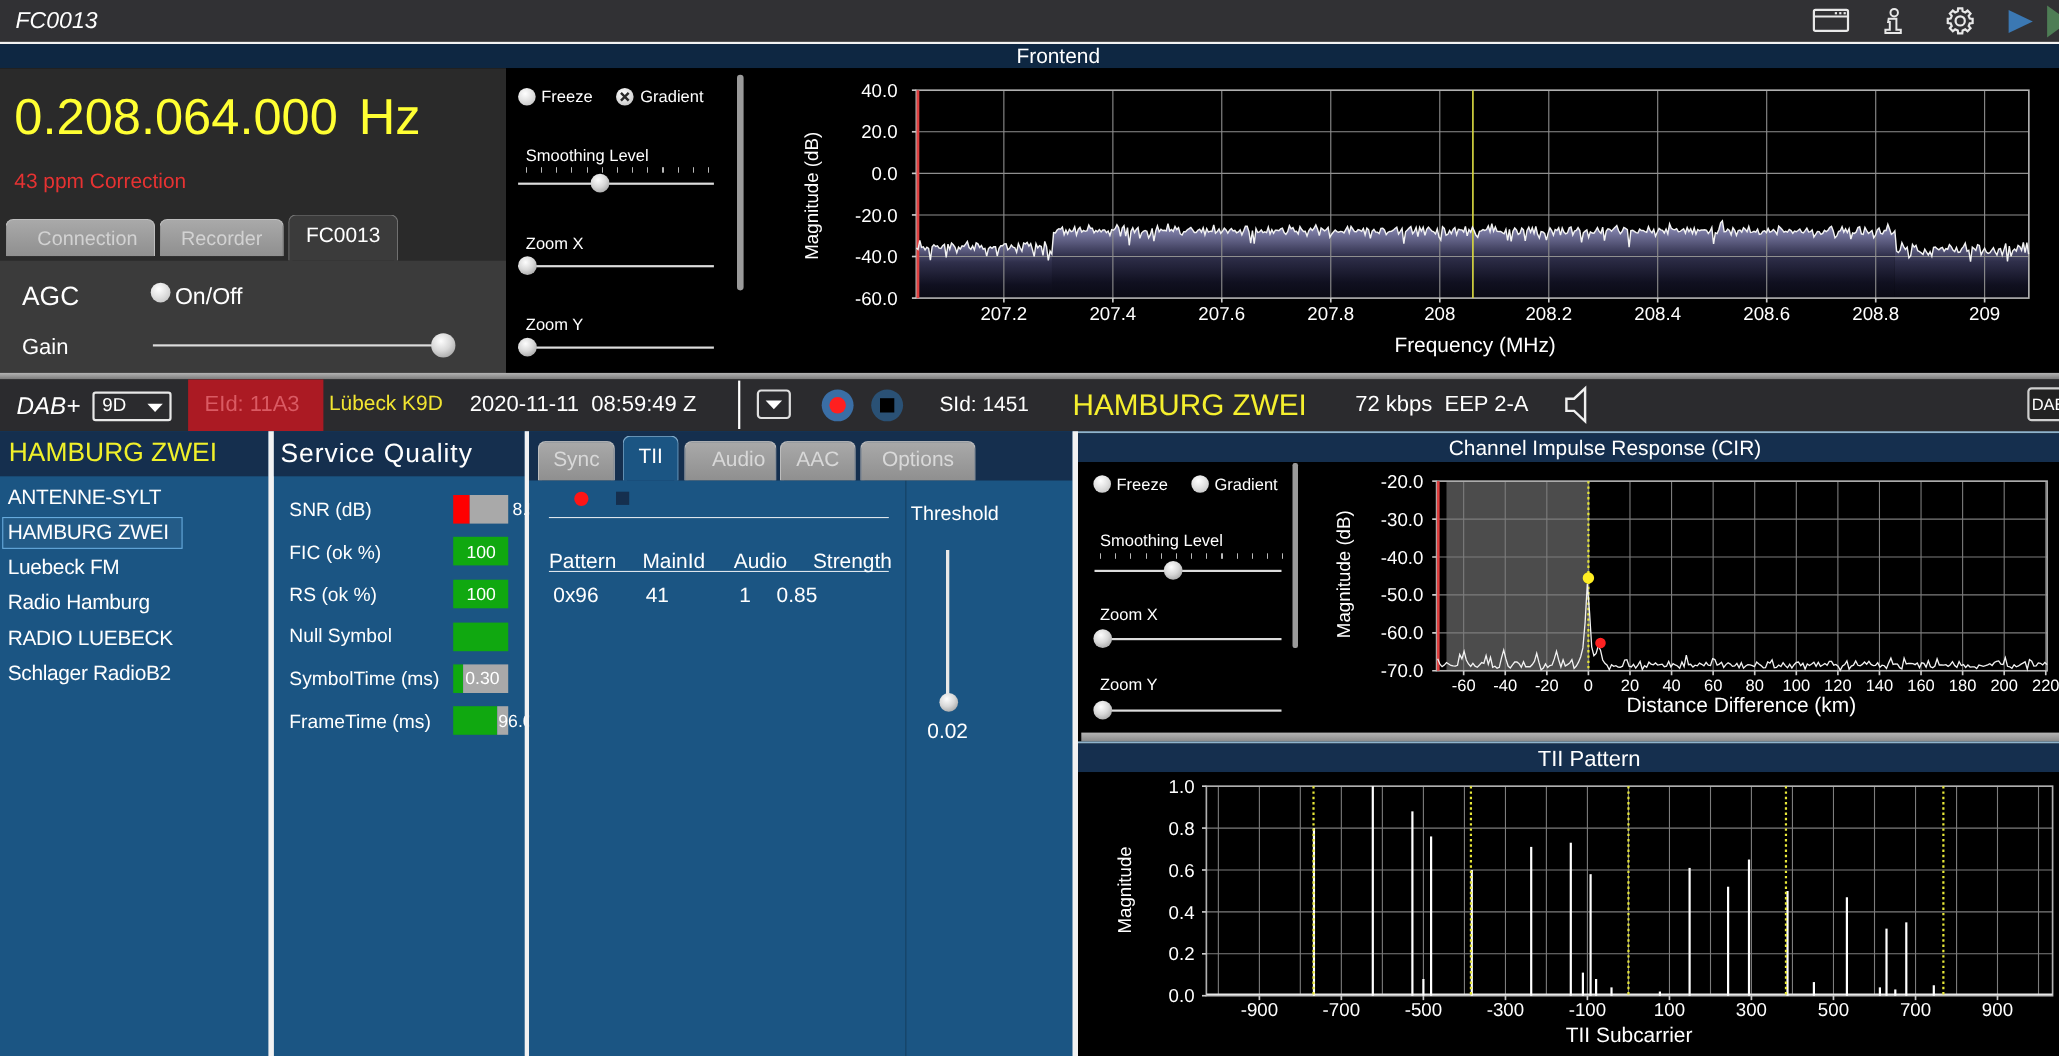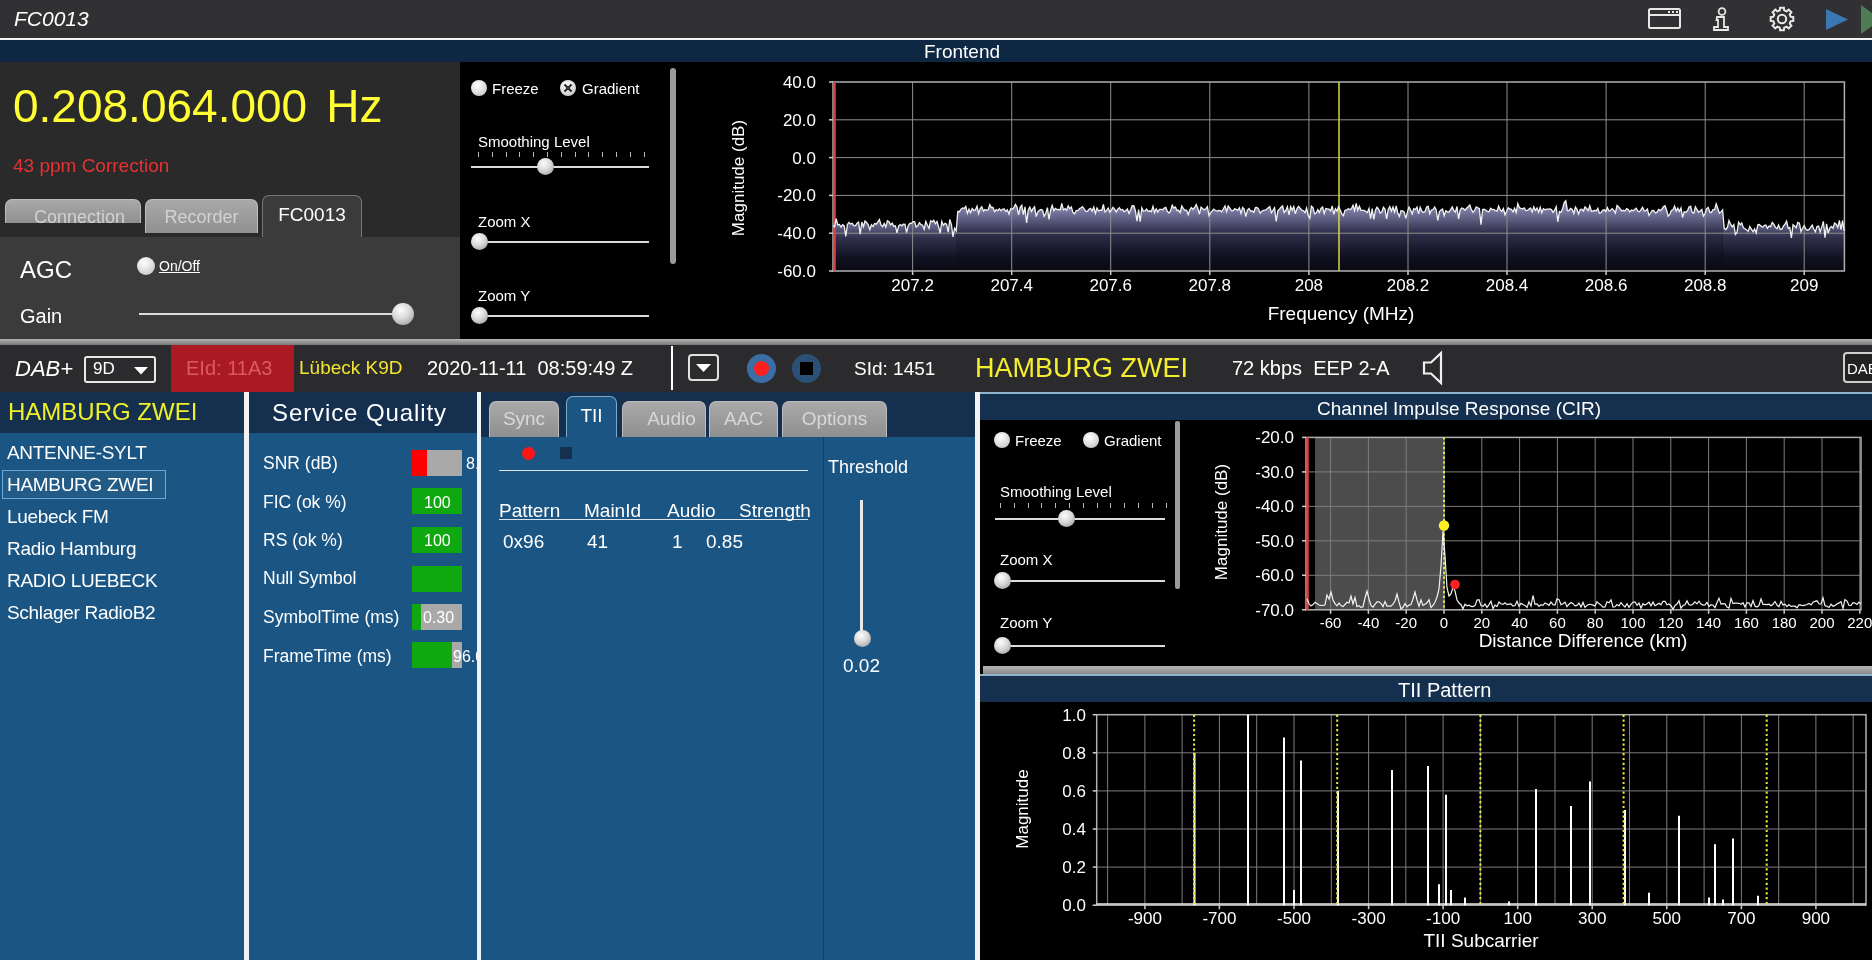--- a/index.html
+++ b/index.html
@@ -40,27 +40,27 @@
   <polygon points="261,5 261,34 281,19.5" fill="#4e7d55"></polygon>
 </svg>
 <div class="abs" style="left:0;top:38px;width:1872px;height:2px;background:#f2f2f2;"></div>
 <div class="abs" style="left:0;top:40px;width:1872px;height:22px;background:#0e2742;"></div>
 <div class="txt" style="left:924px;top:41px;font-size:19px;">Frontend</div>
 
 <div class="abs" style="left:0;top:62px;width:1872px;height:278px;background:#000;"></div>
 <div class="abs" style="left:0;top:62px;width:460px;height:278px;background:#2a2a2a;"></div>
 <div class="txt" style="left:13px;top:79px;font-size:46px;color:#ffff33;">0.208.064.000<span style="padding-left:19px;">Hz</span></div>
 <div class="txt" style="left:13px;top:155px;font-size:19px;color:#e63232;">43 ppm Correction</div>
-<div class="tab gtab" style="left:5px;top:199px;width:136px;height:24px;background:#9a9a9a;color:#d2d2d2;font-size:18px;line-height:34px;padding-left:13px;">Connection</div>
+<div class="tab gtab" style="left:5px;top:199px;width:136px;height:34px;background:#9a9a9a;color:#d2d2d2;font-size:18px;line-height:34px;padding-left:13px;">Connection</div>
 <div class="tab gtab" style="left:145px;top:199px;width:113px;height:34px;background:#9a9a9a;color:#d2d2d2;font-size:18px;line-height:34px;">Recorder</div>
 <div class="tab" style="left:262px;top:195px;width:100px;height:42px;background:#3b3b3b;border:1px solid #777;border-bottom:none;color:#fff;font-size:19px;line-height:38px;">FC0013</div>
 <div class="abs" style="left:0;top:237px;width:460px;height:103px;background:#3b3b3b;"></div>
 <div class="txt" style="left:20px;top:256px;font-size:24px;">AGC</div>
 <div class="radio" style="left:137px;top:257px;width:18px;height:18px;"></div>
-<div class="txt" style="left:159px;top:258px;font-size:14px;text-decoration:underline;">On/Off</div>
+<div class="txt" style="left:159px;top:258px;font-size:21px;">On/Off</div>
 <div class="txt" style="left:20px;top:305px;font-size:20px;">Gain</div>
 <div class="track" style="left:139px;top:313px;width:268px;"></div>
 <div class="ball" style="left:392px;top:303px;width:22px;height:22px;"></div>
 
 <div class="radio" style="left:471px;top:80px;width:16px;height:16px;"></div>
 <div class="txt" style="left:492px;top:80px;font-size:15px;">Freeze</div>
 <div class="radio" style="left:560px;top:80px;width:16px;height:16px;"></div>
 <svg class="abs" style="left:560px;top:80px;" width="16" height="16">
     <path d="M4.5 4.5 L11.5 11.5 M11.5 4.5 L4.5 11.5" stroke="#2a2a2a" stroke-width="2.2"></path>
   </svg>
@@ -178,21 +178,21 @@
 <div class="txt" style="left:8px;top:398px;font-size:24px;color:#f0f02a;">HAMBURG ZWEI</div>
 <div class="txt" style="left:7px;top:442px;font-size:19px;letter-spacing:-0.3px;">ANTENNE-SYLT</div>
 <div class="txt" style="left:7px;top:474px;font-size:19px;letter-spacing:-0.3px;">HAMBURG ZWEI</div>
 <div class="txt" style="left:7px;top:506px;font-size:19px;letter-spacing:-0.3px;">Luebeck FM</div>
 <div class="txt" style="left:7px;top:538px;font-size:19px;letter-spacing:-0.3px;">Radio Hamburg</div>
 <div class="txt" style="left:7px;top:570px;font-size:19px;letter-spacing:-0.3px;">RADIO LUEBECK</div>
 <div class="txt" style="left:7px;top:602px;font-size:19px;letter-spacing:-0.3px;">Schlager RadioB2</div>
 <div class="abs" style="left:2px;top:470px;width:164px;height:29px;border:1px solid #66aadd;background:rgba(255,255,255,0.04);"></div>
 <div class="abs" style="left:244px;top:392px;width:5px;height:568px;background:#f2f2f2;"></div>
 <div class="abs" style="left:249px;top:392px;width:228px;height:41px;background:#152f4e;"></div>
-<div class="txt" style="left:272px;top:399px;font-size:24px;letter-spacing:0.9px;">Service Quality</div>
+<div class="txt" style="left:255px;top:399px;font-size:24px;letter-spacing:0.9px;">Service Quality</div>
 <div class="txt" style="left:263px;top:453px;font-size:17.5px;">SNR (dB)</div>
 <div class="abs" style="left:412px;top:450px;width:15px;height:26px;background:#ff0000;"></div>
 <div class="abs" style="left:427px;top:450px;width:35px;height:26px;background:#a9a9a9;"></div>
 <div class="txt" style="left:428px;top:455px;font-size:16px;margin-left:38px;">8.5</div>
 <div class="txt" style="left:263px;top:492px;font-size:17.5px;">FIC (ok %)</div>
 <div class="abs" style="left:412px;top:488px;width:50px;height:26px;background:#10a810;"></div>
 <div class="txt" style="left:424px;top:494px;font-size:16px;">100</div>
 <div class="txt" style="left:263px;top:530px;font-size:17.5px;">RS (ok %)</div>
 <div class="abs" style="left:412px;top:527px;width:50px;height:26px;background:#10a810;"></div>
 <div class="txt" style="left:424px;top:532px;font-size:16px;">100</div>

